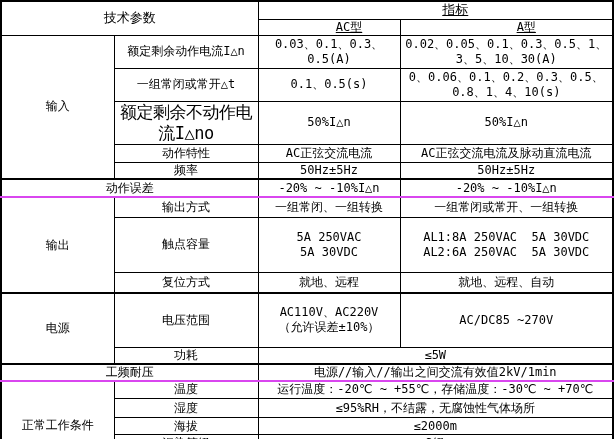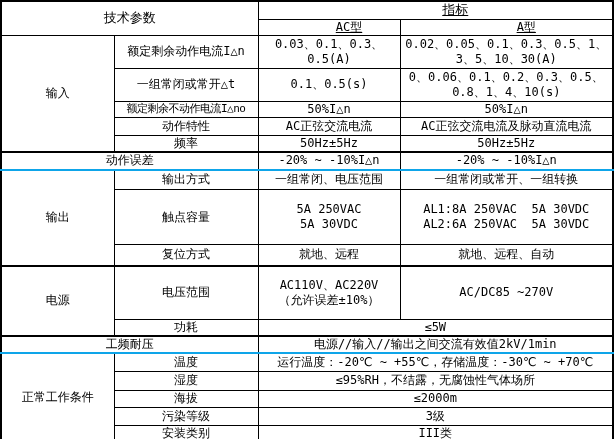--- a/index.html
+++ b/index.html
@@ -13,24 +13,24 @@
     font-size:12px;line-height:1.25;
   }
   td{
     border:1px solid #000;
     text-align:center;vertical-align:middle;
     padding:0 2px;overflow:hidden;
   }
   .hdr{font-size:13px;}
   .u{text-decoration:underline;padding-left:42px;}
   .pre{white-space:pre-line;}
-  .tight{font-size:11px;letter-spacing:-0.5px;}
+  .tight{font-size:17px;letter-spacing:-0.5px;}
   
   .t2{border-top:2px solid #000;}
-  .b2{border-bottom:2px solid #0ea5e9;}
+  .b2{border-bottom:2px solid #d946ef;}
   
   .h18{height:18px}.h15{height:15px}.h33{height:33px}.h16{height:16px}
   .h20{height:20px}.h55{height:55px}.h21{height:21px}.h54{height:54px}
   .h17{height:17px}.h19{height:19px}
 </style>
 </head>
 <body>
 
 <div class="page">
   <table class="spec">
@@ -80,21 +80,21 @@
 
       <tr class="h18">
         <td colspan="2" class="t2 b2">动作误差</td>
         <td class="t2 b2">-20% ~ -10%I△n</td>
         <td class="t2 b2">-20% ~ -10%I△n</td>
       </tr>
 
       <tr class="h20">
         <td rowspan="3">输出</td>
         <td>输出方式</td>
-        <td>一组常闭、电压范围</td>
+        <td>一组常闭、一组转换</td>
         <td>一组常闭或常开、一组转换</td>
       </tr>
       <tr class="h55">
         <td>触点容量</td>
         <td class="pre">5A 250VAC
 5A 30VDC</td>
         <td class="pre">AL1:8A 250VAC&nbsp; 5A 30VDC
 AL2:6A 250VAC&nbsp; 5A 30VDC</td>
       </tr>
       <tr class="h21">

